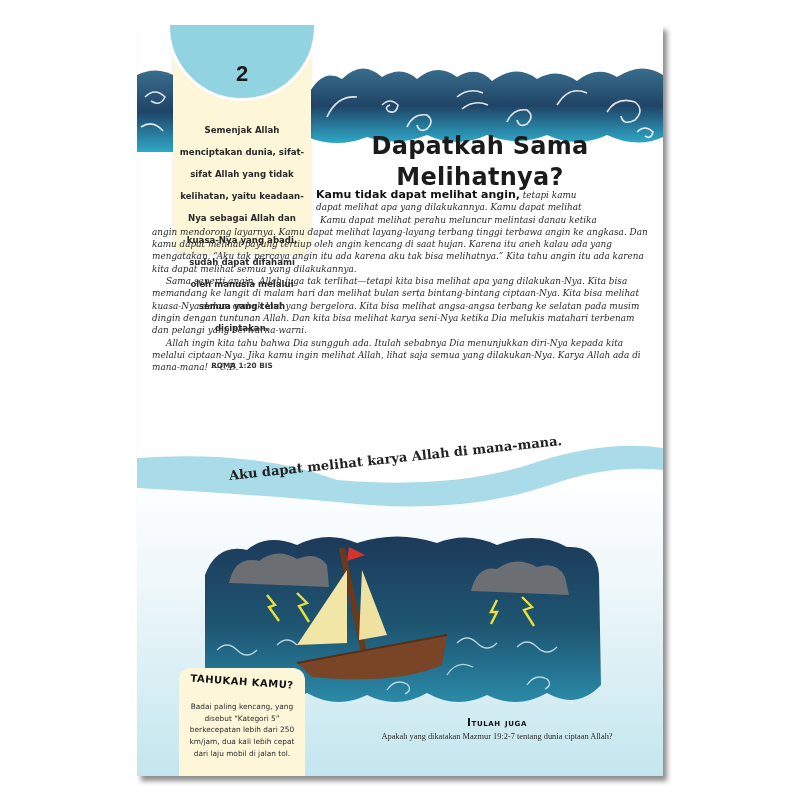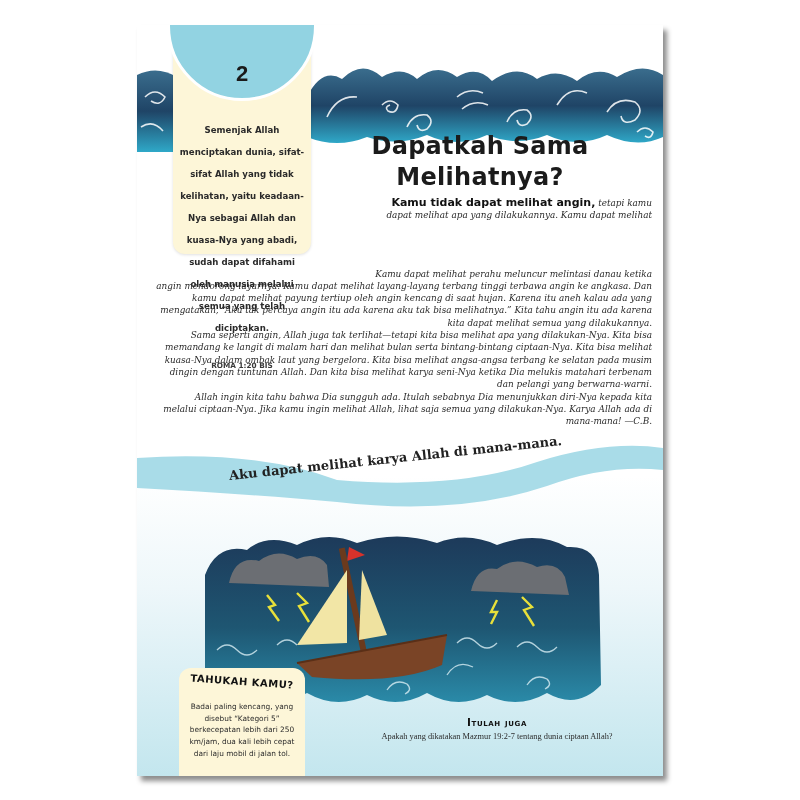--- a/index.html
+++ b/index.html
@@ -38,25 +38,25 @@
     display: block; margin-top: 16px; font-size: 7.3px; font-weight: bold; color: #3a3a3a;
   }
 
   .title {
     position: absolute; left: 188px; top: 106px; width: 310px; text-align: center;
     font-family: "DejaVu Sans", sans-serif; font-size: 24px; font-weight: bold;
     line-height: 31px; color: #1b1b1b; letter-spacing: 0.3px;
   }
 
   .body-text {
-    position: absolute; left: 15px; top: 172px; width: 500px;
-    font-family: "DejaVu Serif", serif; font-style: italic; font-size: 8.9px; line-height: 12.3px; color: #2a2a2a; text-align: right;
+    position: absolute; left: 15px; top: 164px; width: 500px;
+    font-family: "DejaVu Serif", serif; font-style: italic; font-size: 8.9px; line-height: 12.3px; color: #2a2a2a;
   }
   .lead-wrap { padding-left: 164px; }
-  .lead-wrap.indent-more { padding-left: 168px; margin-top: 46px; }
+  .lead-wrap.indent-more { padding-left: 168px; }
   .lead-bold { font-family: "DejaVu Sans", sans-serif; font-style: normal; font-weight: bold; font-size: 11px; color: #111; }
   .para { text-indent: 14px; }
 
   
   .ribbon { position: absolute; left: 0; top: 415px; width: 526px; height: 80px; }
   .ribbon-text {
     position: absolute; left: 92px; top: 443px; width: 360px;
     font-family: "DejaVu Serif", serif; font-weight: bold; font-size: 13px; color: #222;
     transform: rotate(-6deg); transform-origin: left center; white-space: nowrap;
   }

